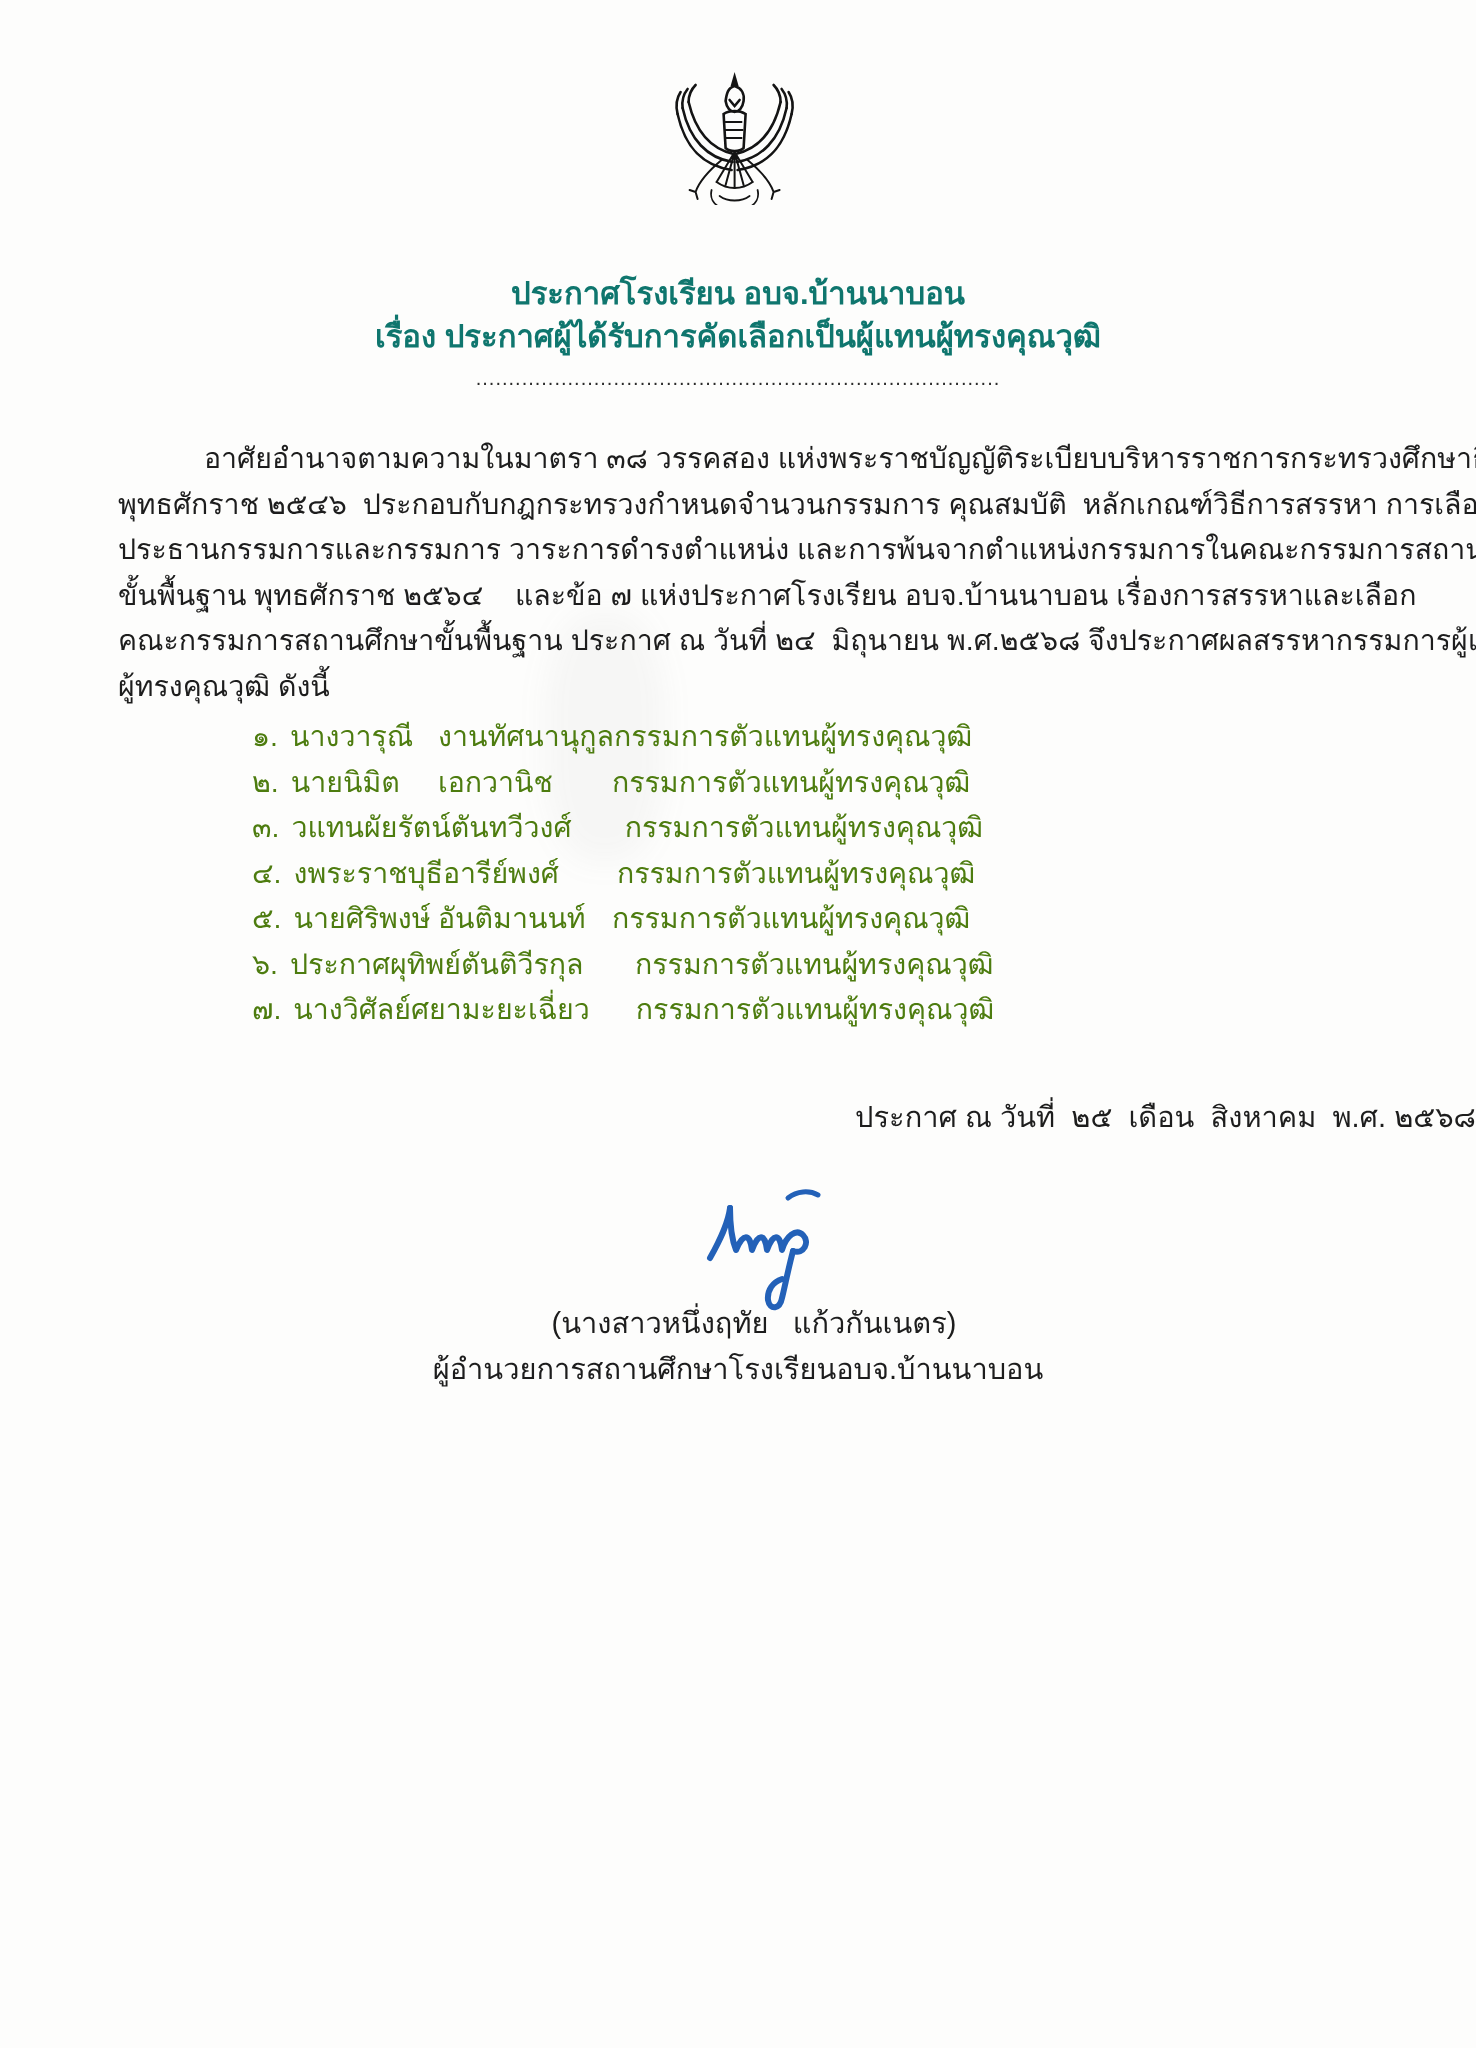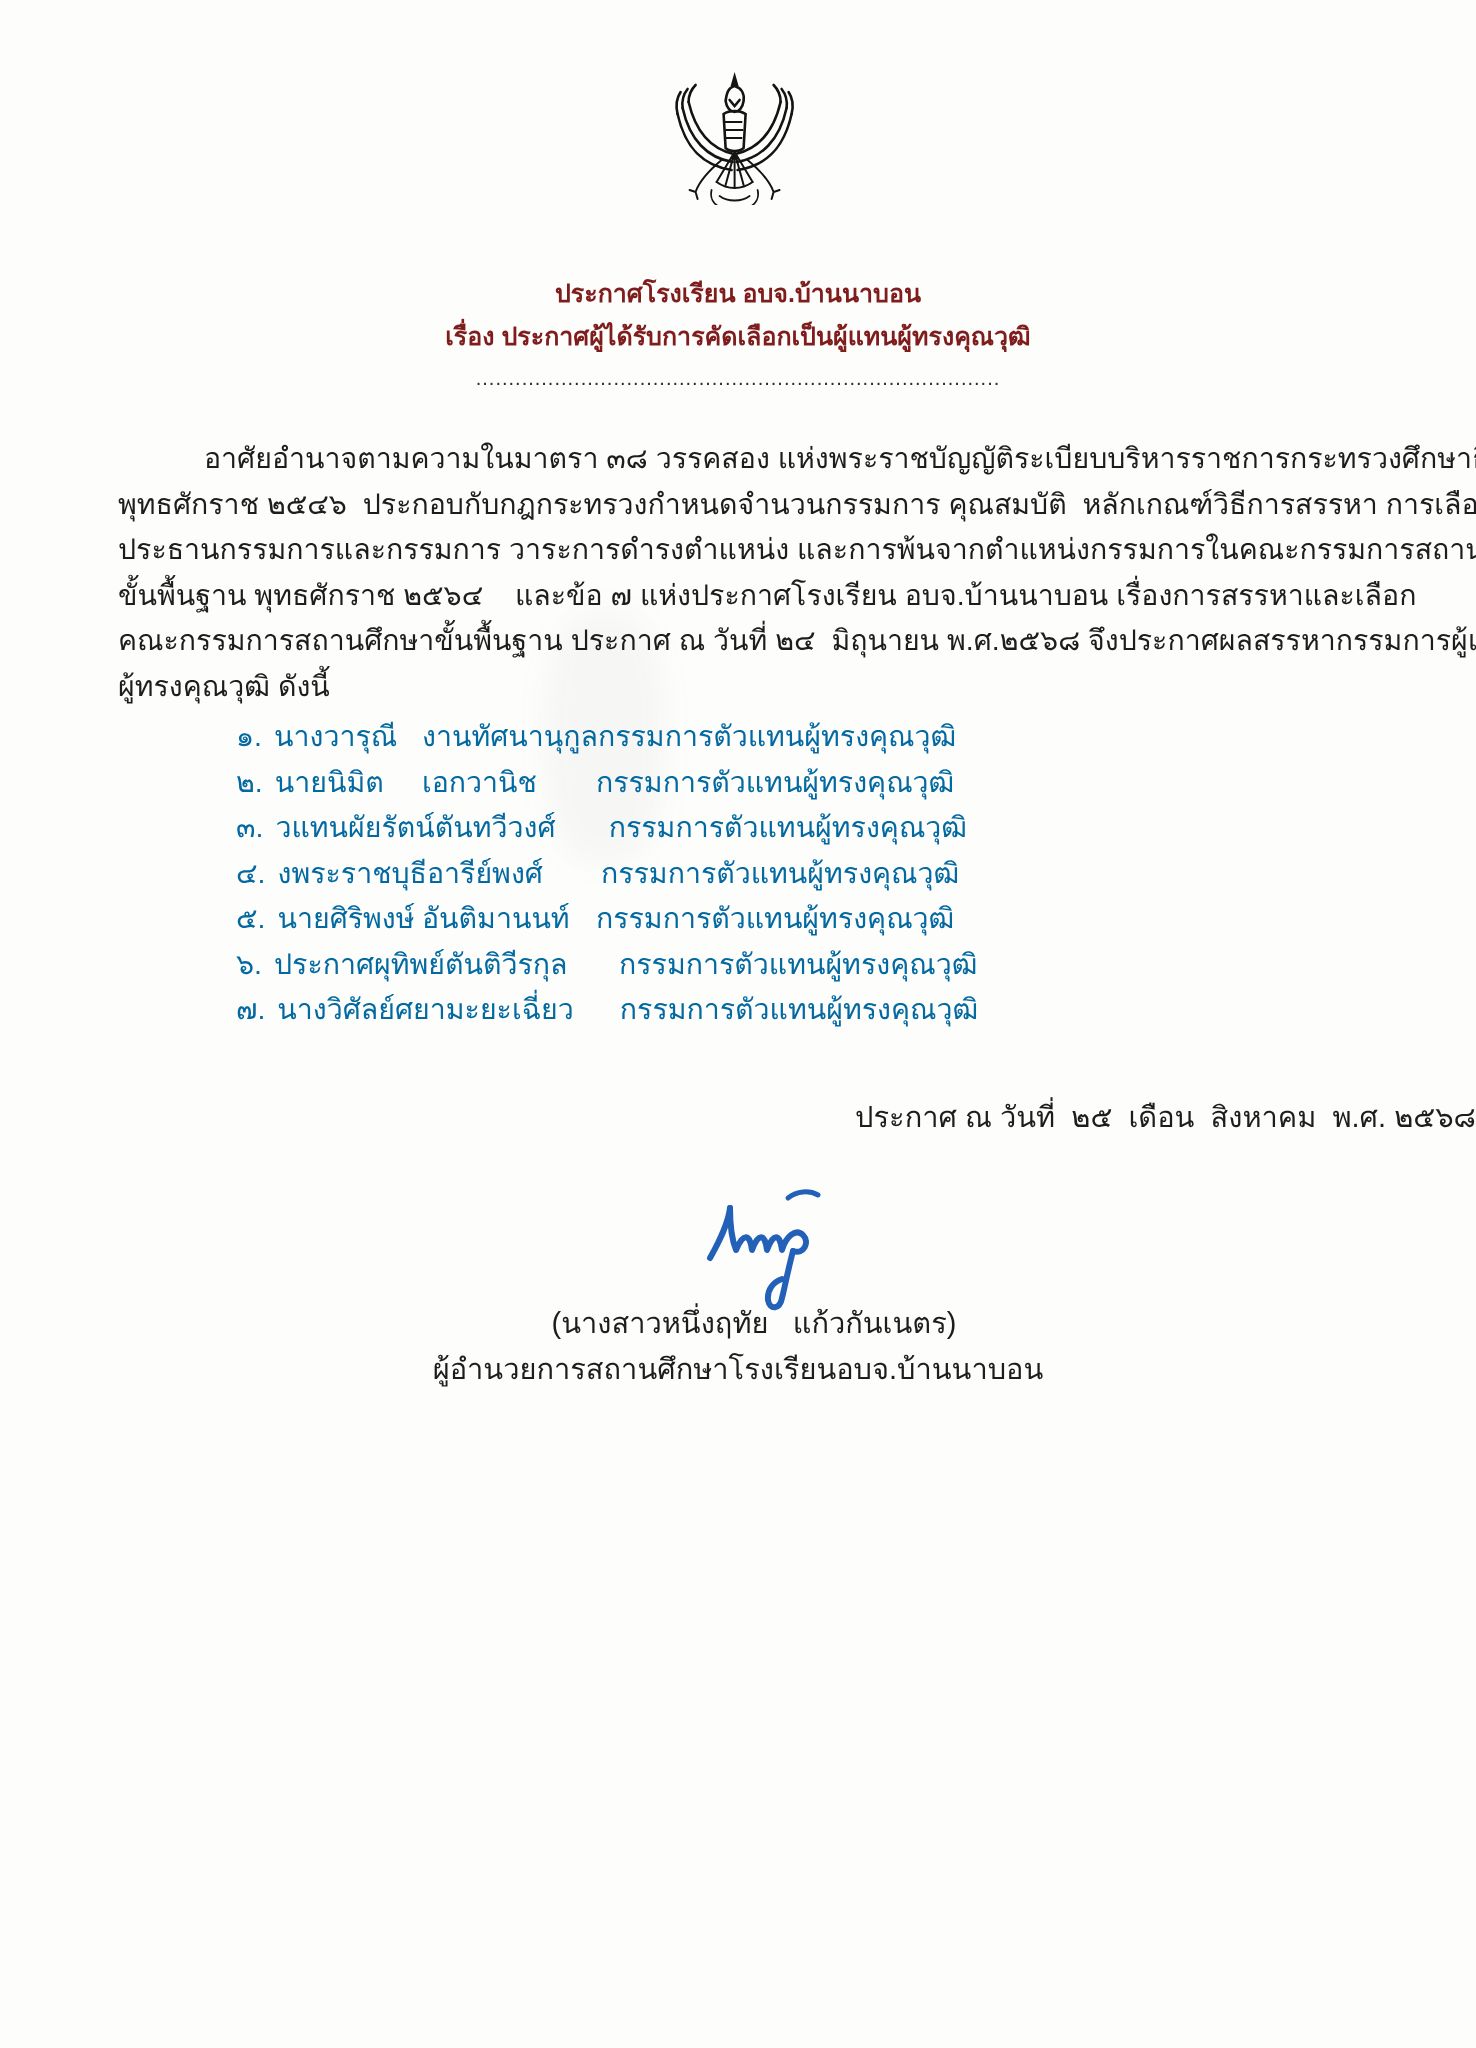--- a/index.html
+++ b/index.html
@@ -15,36 +15,36 @@
   }
   .emblem{
     position:absolute;top:70px;left:50%;transform:translateX(-52%);
     width:170px;height:135px;
   }
   .title-block{
     position:absolute;top:272px;left:0;width:100%;
     text-align:center;
   }
   .title-line{
-    font-size:25px;font-weight:700;line-height:43px;color:#7f1d1d;
+    font-size:31px;font-weight:700;line-height:43px;color:#0f766e;
     white-space:pre;
   }
   .dots{
     margin-top:10px;font-size:20px;letter-spacing:1px;color:#2b2b2b;
     line-height:20px;white-space:pre;
   }
   .para{
     position:absolute;left:118px;top:436px;width:1246px;
     font-size:28.5px;line-height:45.5px;color:#1d1d1d;
   }
   .pline{white-space:pre;height:45.5px;}
   .pline.indent{padding-left:86px;}
   .list{
-    position:absolute;left:236px;top:714px;
-    font-size:28.5px;color:#0369a1;
+    position:absolute;left:252px;top:714px;
+    font-size:28.5px;color:#4d7c0f;
   }
   .row{
     display:grid;
     grid-template-columns:minmax(186px,max-content) minmax(174px,max-content) auto;
     line-height:45.5px;white-space:pre;
   }
   .cell-name .no{margin-right:12px;}
   .date-line{
     position:absolute;top:1094px;left:0;width:100%;text-align:right;
     font-size:29px;white-space:pre;color:#1d1d1d;

